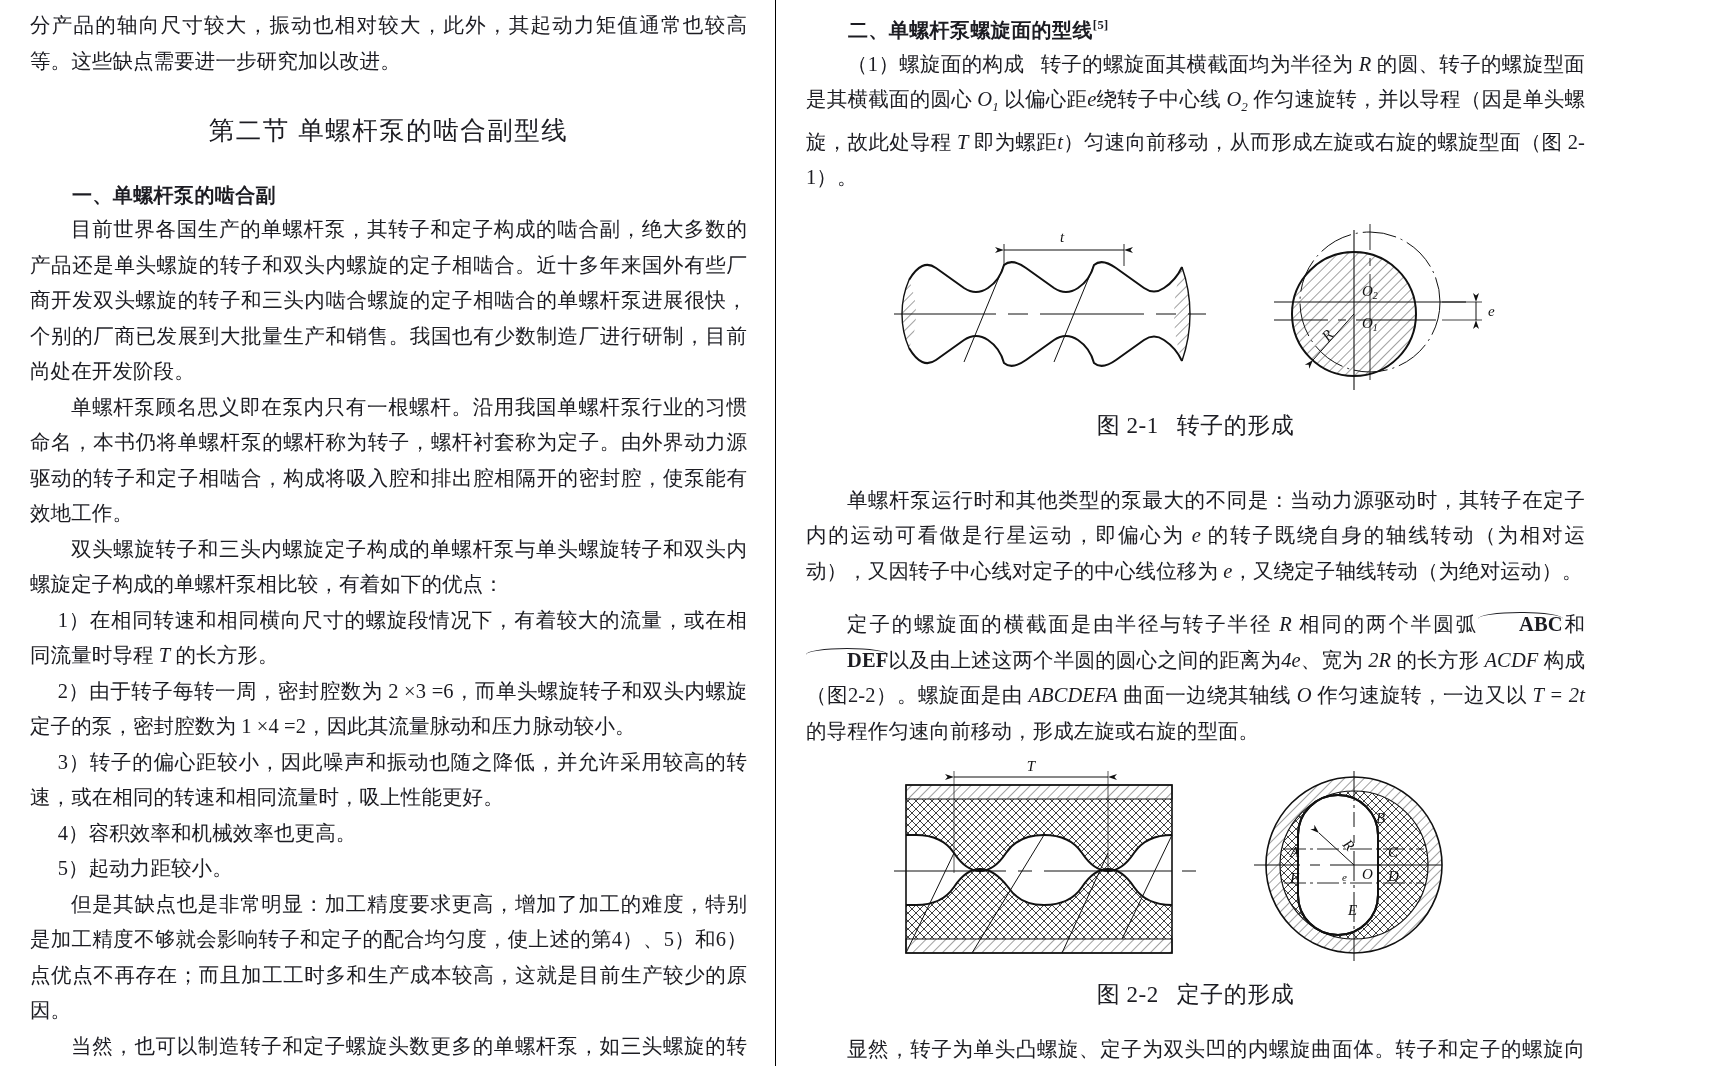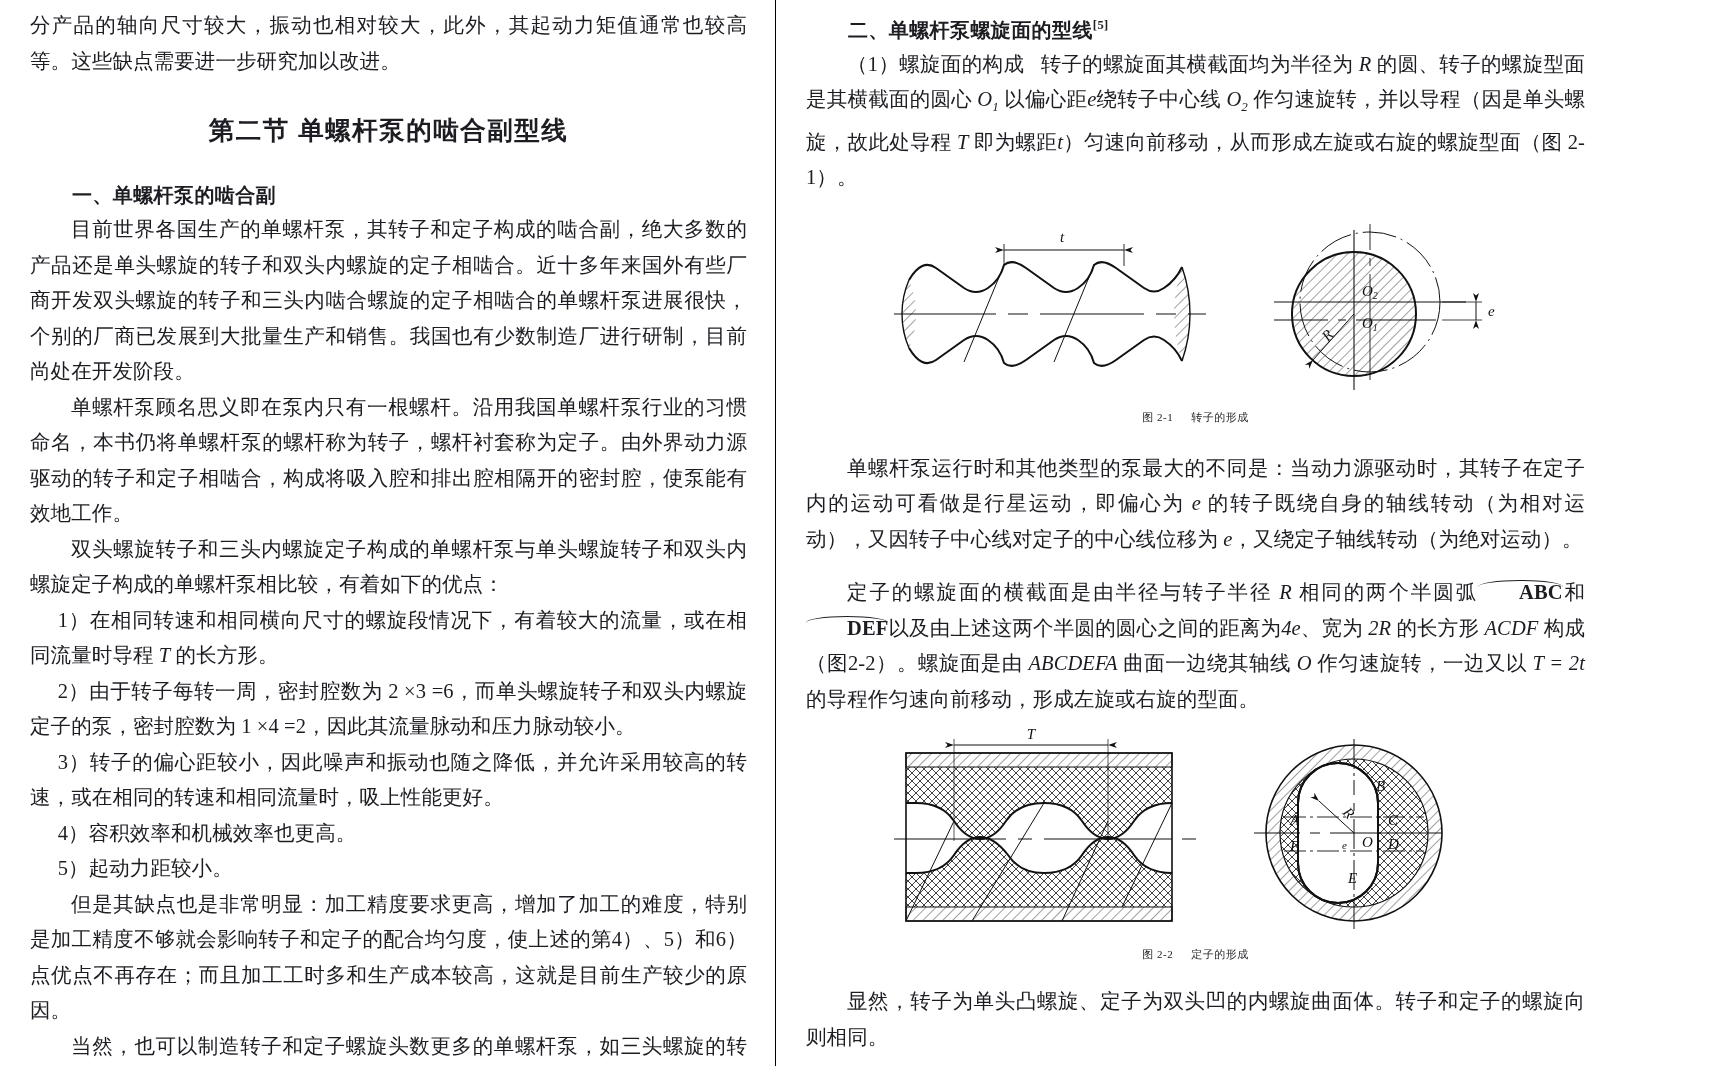--- a/index.html
+++ b/index.html
@@ -18,38 +18,38 @@
   .col-left{left:0;width:775px;padding:8px 28px 0 30px;}
   .col-right{left:776px;width:959px;padding:8px 150px 0 30px;}
 
   p{margin:0;font-size:20.5px;line-height:35.5px;letter-spacing:0.1px;text-align:justify;text-justify:inter-ideograph;}
   .ind{text-indent:2em;}
   .ind1{text-indent:1.35em;}
   .noind{text-indent:0;}
 
   h2.section{
     font-family:"Liberation Sans","DejaVu Sans",sans-serif;
-    font-weight:bold;font-size:25.5px;margin:0;
+    font-weight:normal;font-size:25.5px;margin:0;
     text-align:center;letter-spacing:1.5px;
     padding-top:34px;padding-bottom:30px;
   }
   h3.sub{
     font-family:"Liberation Sans","DejaVu Sans",sans-serif;
     font-weight:bold;font-size:20px;margin:0;
     text-indent:2.1em;letter-spacing:0.4px;line-height:34px;
   }
   .sup{font-size:12.5px;vertical-align:super;font-family:"Liberation Serif",serif;}
   i,.it{font-style:italic;font-family:"Liberation Serif","DejaVu Serif",serif;}
   .sb{font-size:13px;vertical-align:sub;font-style:italic;}
   .arc{border-top:1.3px solid #1c1c22;display:inline-block;line-height:1;padding-top:1px;
        border-top-left-radius:60% 8px;border-top-right-radius:60% 8px;font-weight:bold;}
 
   .fig{position:relative;width:100%;}
   .figcap{
-    text-align:center;font-size:11px;letter-spacing:0.5px;
+    text-align:center;font-size:23px;letter-spacing:0.5px;
     font-family:"Liberation Serif",serif;
   }
   .figcap .gap{display:inline-block;width:18px;}
   svg{display:block;margin:0 auto;}
   .lbl{font-family:"Liberation Serif",serif;font-style:italic;font-size:15px;fill:#111;}
   .lbl-s{font-family:"Liberation Serif",serif;font-style:italic;font-size:11px;fill:#111;}
 </style>
 </head>
 <body>
 
@@ -151,21 +151,21 @@
         <text class="lbl" x="486" y="118">O<tspan font-size="10" dy="3">1</tspan></text>
 
         <line x1="600" y1="92" x2="600" y2="110" stroke="#111" stroke-width="1" marker-start="url(#arrL)" marker-end="url(#arrR)"></line>
         <line x1="566" y1="92" x2="606" y2="92" stroke="#111" stroke-width="0.8"></line>
         <line x1="566" y1="110" x2="606" y2="110" stroke="#111" stroke-width="0.8"></line>
         <text class="lbl" x="612" y="106">e</text>
       </svg>
       <div class="figcap"><span>图 2-1</span><span class="gap"></span><span>转子的形成</span></div>
     </div>
 
-    <p class="ind" style="margin-top:26px;"><span>单螺杆泵运行时和其他类型的泵最大的不同是：当动力源驱动时，其转子在定子内的运动可看做是行星运动，即偏心为 </span><i>e</i><span> 的转子既绕自身的轴线转动（为相对运动），又因转子中心线对定子的中心线位移为 </span><i>e</i><span>，又绕定子轴线转动（为绝对运动）。</span></p>
+    <p class="ind" style="margin-top:42px;"><span>单螺杆泵运行时和其他类型的泵最大的不同是：当动力源驱动时，其转子在定子内的运动可看做是行星运动，即偏心为 </span><i>e</i><span> 的转子既绕自身的轴线转动（为相对运动），又因转子中心线对定子的中心线位移为 </span><i>e</i><span>，又绕定子轴线转动（为绝对运动）。</span></p>
 
     <p class="ind" style="margin-top:18px;"><span>定子的螺旋面的横截面是由半径与转子半径 </span><i>R</i><span> 相同的两个半圆弧</span><span class="arc">ABC</span><span>和</span><span class="arc">DEF</span><span>以及由上述这两个半圆的圆心之间的距离为</span><i>4e</i><span>、宽为 </span><i>2R</i><span> 的长方形 </span><i>ACDF</i><span> 构成（图2-2）。螺旋面是由 </span><i>ABCDEFA</i><span> 曲面一边绕其轴线 </span><i>O</i><span> 作匀速旋转，一边又以 </span><i>T = 2t</i><span> 的导程作匀速向前移动，形成左旋或右旋的型面。</span></p>
 
     <div class="fig" style="margin-top:12px;">
       <svg width="640" height="218" viewBox="0 0 640 218">
         <defs>
           <pattern id="hatchB" width="7" height="7" patternTransform="rotate(45)" patternUnits="userSpaceOnUse">
             <line x1="0" y1="0" x2="0" y2="7" stroke="#111" stroke-width="0.8"></line>
           </pattern>
           <pattern id="crossB" width="8" height="8" patternUnits="userSpaceOnUse">

